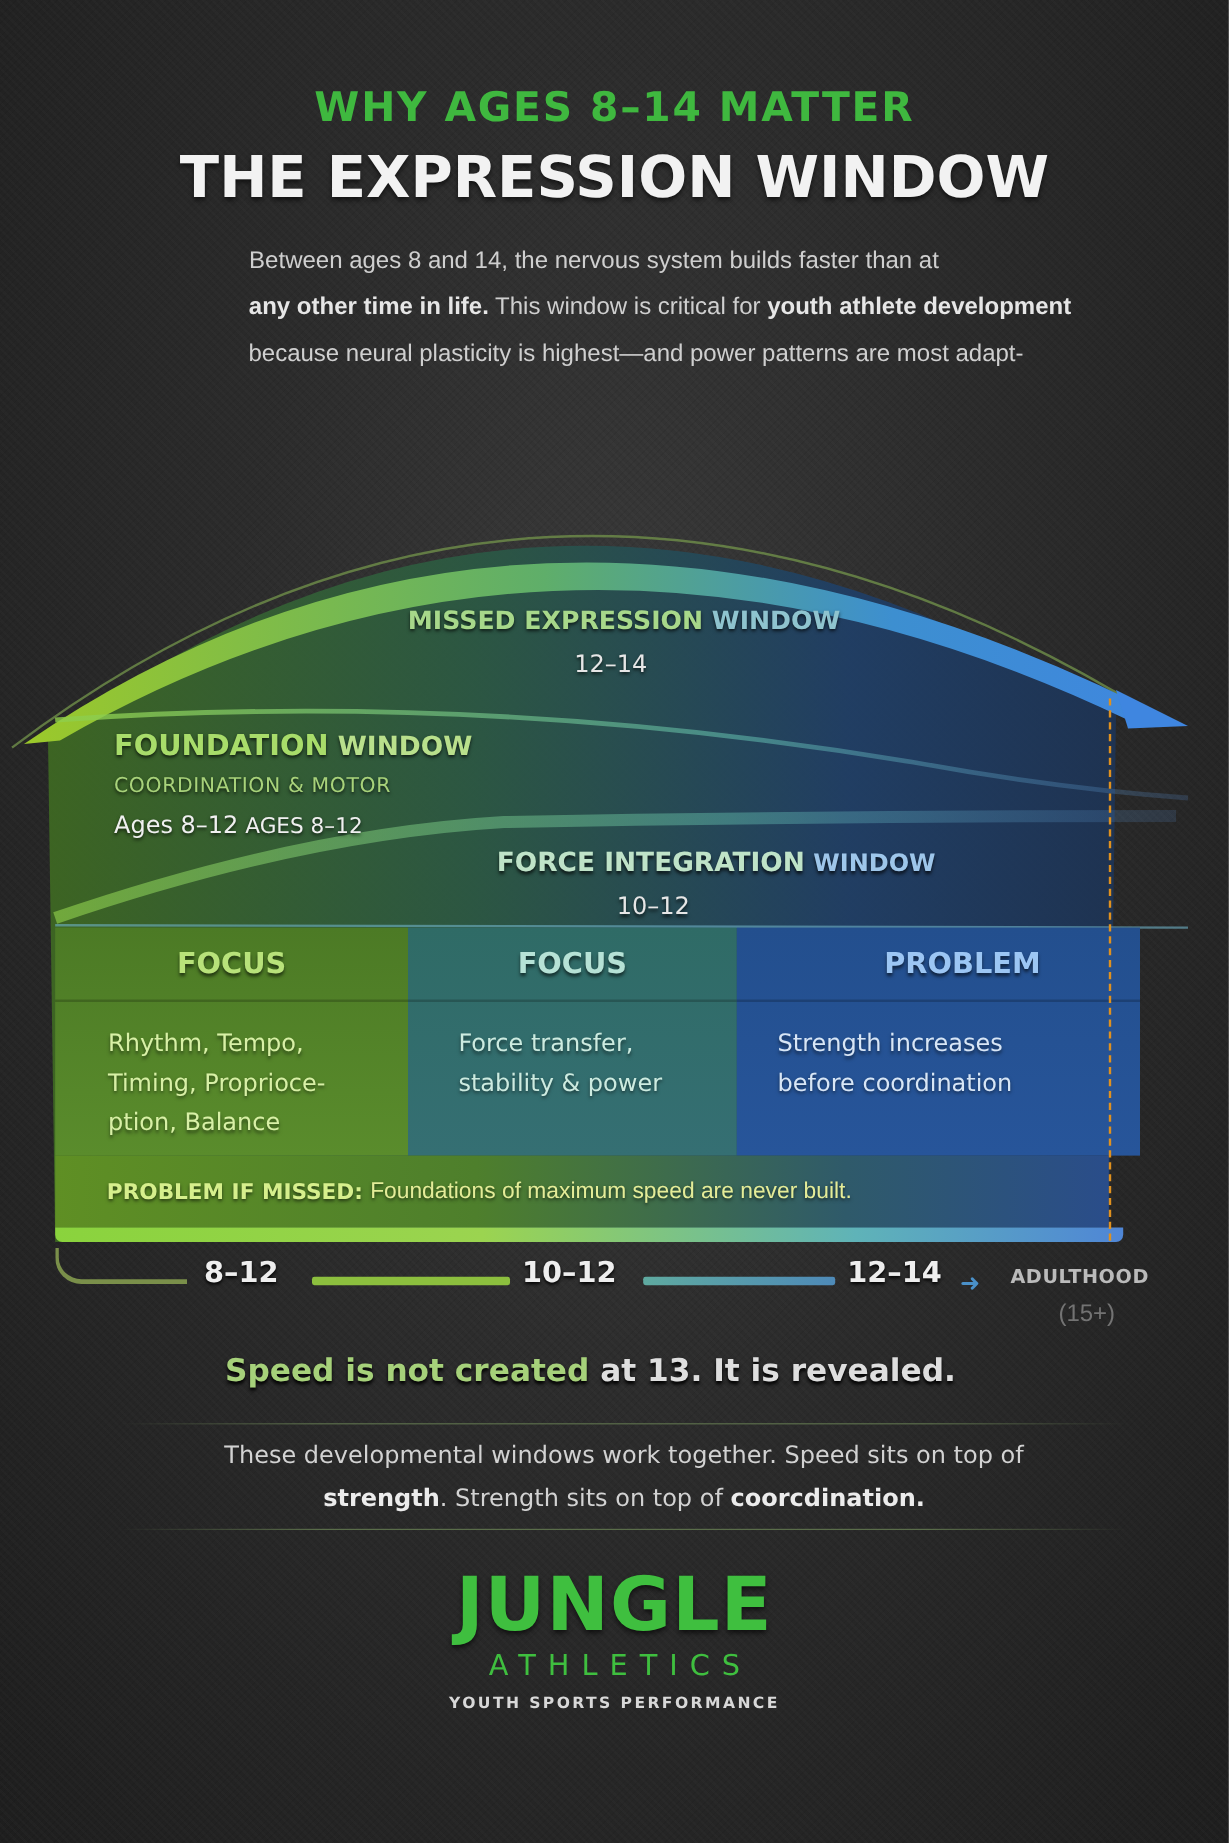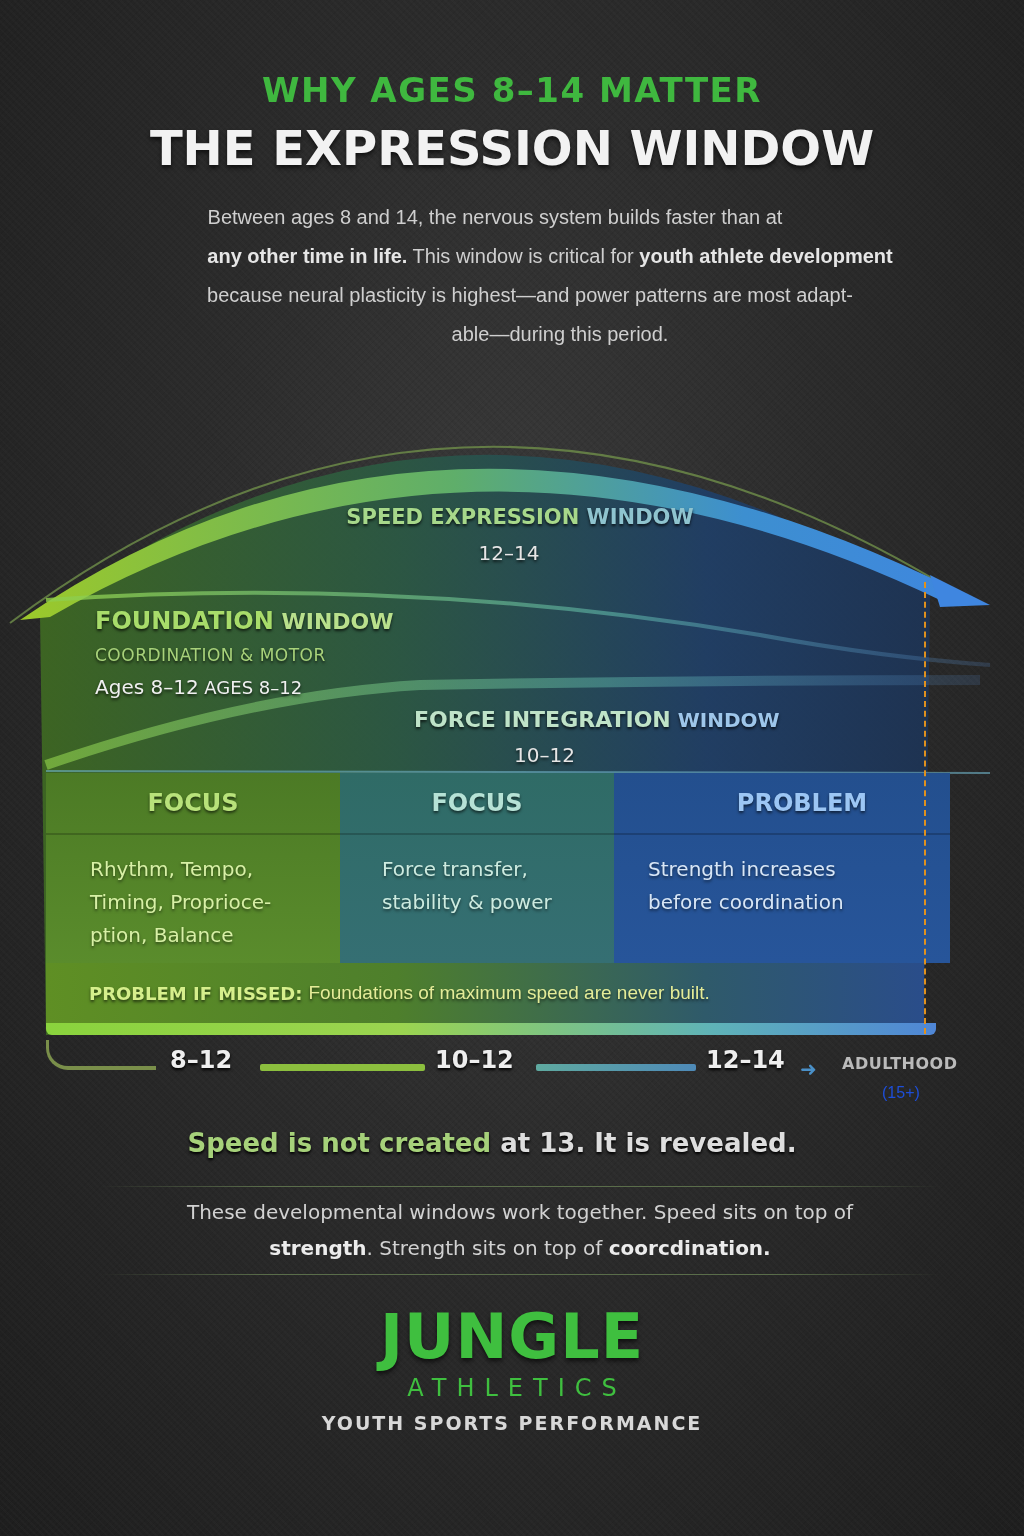--- a/index.html
+++ b/index.html
@@ -78,50 +78,49 @@
     background: linear-gradient(90deg,#8ad33d 0%,#9bd450 40%,#5fb3b8 75%,#4f86d6 100%); border-radius: 0 0 6px 6px; }
   .dash { position: absolute; left: 924px; top: 187px; height: 452px; border-left: 2px dashed #e0911e; }
 
   
   .timeline { position: absolute; left: 0; top: 1040px; width: 880px; height: 70px; }
   .tl-curve { position:absolute; left: 46px; top: 0; width: 110px; height: 30px; border-left: 3px solid #7a8f4a; border-bottom: 4px solid #7a8f4a; border-bottom-left-radius: 22px; }
   .tl-label { position: absolute; top: 6px; font-family: "DejaVu Sans", sans-serif; font-weight: bold; font-size: 24px; color: #eeeeee; text-shadow: 0 2px 3px #000; }
   .tl-bar { position: absolute; top: 24px; height: 7px; border-radius: 2px; }
   .tl-arrow { position: absolute; left: 800px; top: 17px; color: #4a90c8; font-size: 20px; }
   .tl-adult { position: absolute; left: 842px; top: 14px; font-family: "DejaVu Sans", sans-serif; font-weight: bold; font-size: 16px; color: #bbbbbb; letter-spacing: 0.5px; }
-  .tl-adult2 { position: absolute; left: 882px; top: 44px; font-size: 16px; color: #1d4ed8; }
+  .tl-adult2 { position: absolute; left: 882px; top: 44px; font-size: 20px; color: #737373; }
 
   .tagline { position: absolute; top: 1128px; left: 0; width: 984px; text-align: center;
     font-family: "DejaVu Sans", sans-serif; font-weight: bold; font-size: 26px; color: #dedede; text-shadow: 0 2px 3px #000; }
   .tagline .g { color: #a6d17a; }
   .hr { position: absolute; left: 100px; width: 840px; height: 1px; background: linear-gradient(90deg, transparent, #5a6d4a 20%, #5a6d4a 80%, transparent); }
   .closing { position: absolute; top: 1194px; left: 100px; width: 840px; text-align: center;
     font-family: "DejaVu Sans", sans-serif; font-size: 20px; line-height: 36px; color: #d2d2d2; }
   .closing b { color: #ececec; }
 
   .brand { position: absolute; top: 1300px; left: 0; width: 1024px; text-align: center;
     font-family: "DejaVu Sans", sans-serif; font-weight: bold; font-size: 62px; color: #3fbf3f; letter-spacing: 1px; text-shadow: 0 3px 4px rgba(0,0,0,0.6); }
   .brand-sub { position: absolute; top: 1374px; left: 0; width: 1024px; text-align: center;
     font-family: "DejaVu Sans", sans-serif; font-size: 24px; color: #3fbf3f; letter-spacing: 10px; padding-left: 10px; }
   .brand-tag { position: absolute; top: 1412px; left: 0; width: 1024px; text-align: center;
-    font-family: "DejaVu Sans", sans-serif; font-weight: bold; font-size: 19px; color: #d8d8d8; letter-spacing: 2px; }
+    font-family: "DejaVu Sans", sans-serif; font-weight: bold; font-size: 13px; color: #d8d8d8; letter-spacing: 2px; }
 </style>
 </head>
 <body>
 
 <div class="noise"></div>
 
 <div class="eyebrow">WHY AGES 8–14 MATTER</div>
 <div class="title">THE EXPRESSION WINDOW</div>
 
 <div class="intro">
   <span class="l1">Between ages 8 and 14, the nervous system builds faster than at</span>
   <span class="l2"><b>any other time in life.</b><span> This window is critical for </span><b>youth athlete development</b></span>
   <span class="l3">because neural plasticity is highest—and power patterns are most adapt-</span>
-  <span class="l4">able—during this period.</span>
 </div>
 
 <div class="diagram">
   <svg width="1024" height="700" viewBox="0 0 1024 700">
     <defs>
       <linearGradient id="arcG" x1="0" x2="1" y1="0" y2="0">
         <stop offset="0" stop-color="#9cc92a"></stop>
         <stop offset="0.45" stop-color="#5fae6a"></stop>
         <stop offset="0.75" stop-color="#3d8fd0"></stop>
         <stop offset="1" stop-color="#3f86e0"></stop>
@@ -147,21 +146,21 @@
 
     <path d="M930 180 L 990 210 L 940 212 Z" fill="#3f86e0"></path>
 
     <path d="M46 205 Q 400 180 760 240 Q 880 262 990 270" fill="none" stroke="url(#bandG)" stroke-width="4"></path>
 
     <path d="M46 370 Q 250 300 420 290 Q 700 285 980 285" fill="none" stroke="url(#bandG)" stroke-width="10" opacity="0.8"></path>
 
     <path d="M46 376 L 990 378" stroke="#6fb3c8" stroke-width="2" opacity="0.6"></path>
   </svg>
 
-  <div class="lbl speed-title"><span style="color:#a7d88a">SPEED EXPRESSION</span><span> WINDOW</span></div>
+  <div class="lbl speed-title"><span style="color:#a7d88a">MISSED EXPRESSION</span><span> WINDOW</span></div>
   <div class="lbl speed-ages">12–14</div>
 
   <div class="lbl found-title"><span style="color:#a8dc6a;font-size:24px">FOUNDATION</span><span> WINDOW</span></div>
   <div class="lbl found-sub">COORDINATION &amp; MOTOR</div>
   <div class="lbl found-ages"><b style="font-weight:normal">Ages 8–12</b><span> AGES 8–12</span></div>
 
   <div class="lbl force-title"><span style="color:#bfe3c8;font-size:22px">FORCE INTEGRATION</span><span> WINDOW</span></div>
   <div class="lbl force-ages">10–12</div>
 
   <div class="col col1">

